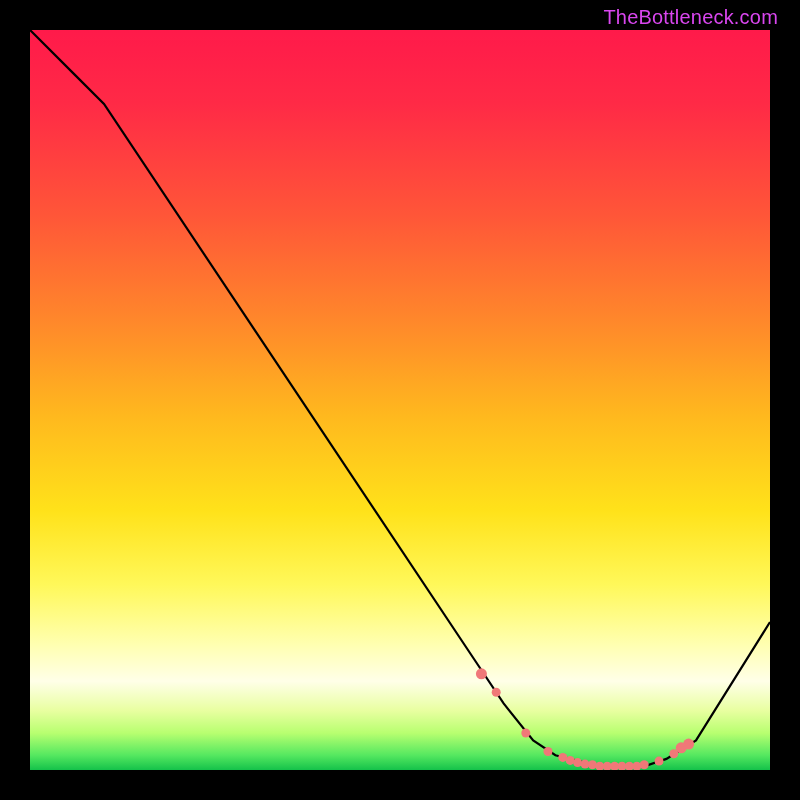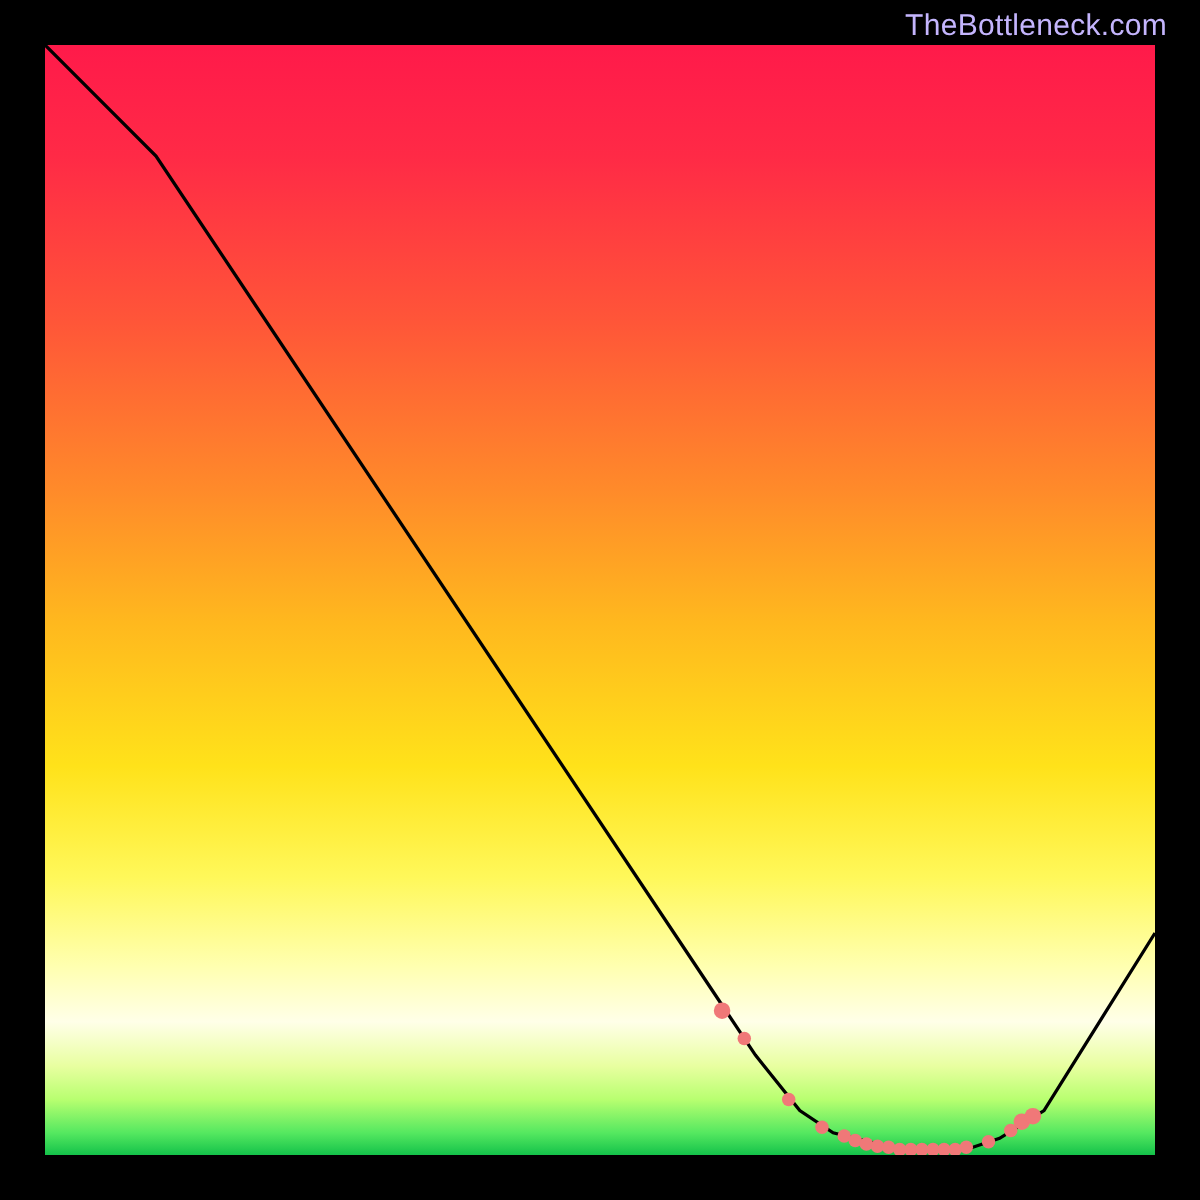--- a/index.html
+++ b/index.html
@@ -9,21 +9,21 @@
     background: #000000;
     position: relative;
     font-family: -apple-system, Helvetica, Arial, sans-serif;
     overflow: hidden;
   }
   .watermark {
     position: absolute;
     top: 6px;
     right: 22px;
     font-size: 20px;
-    color: #c4b5fd;
+    color: #d946ef;
     font-weight: 500;
     letter-spacing: 0.2px;
   }
   .plot-frame {
     position: absolute;
     left: 30px;
     top: 30px;
     width: 740px;
     height: 740px;
   }

